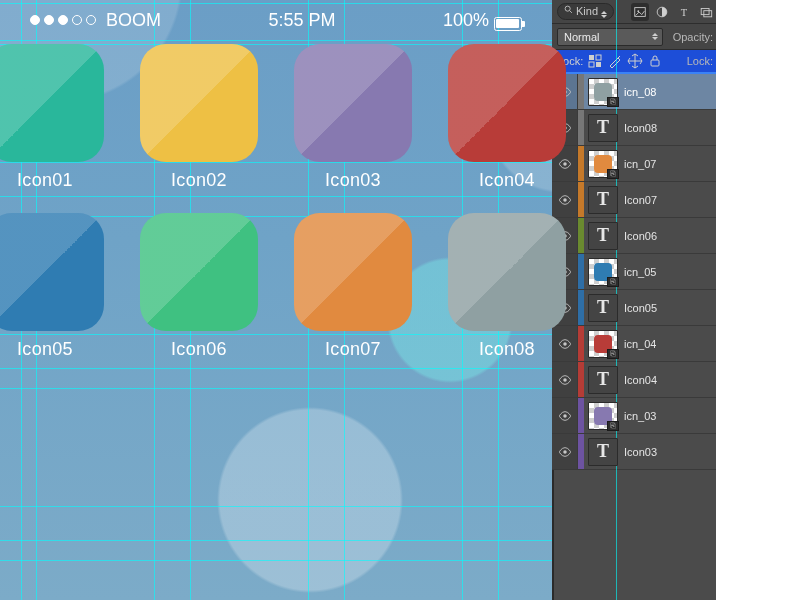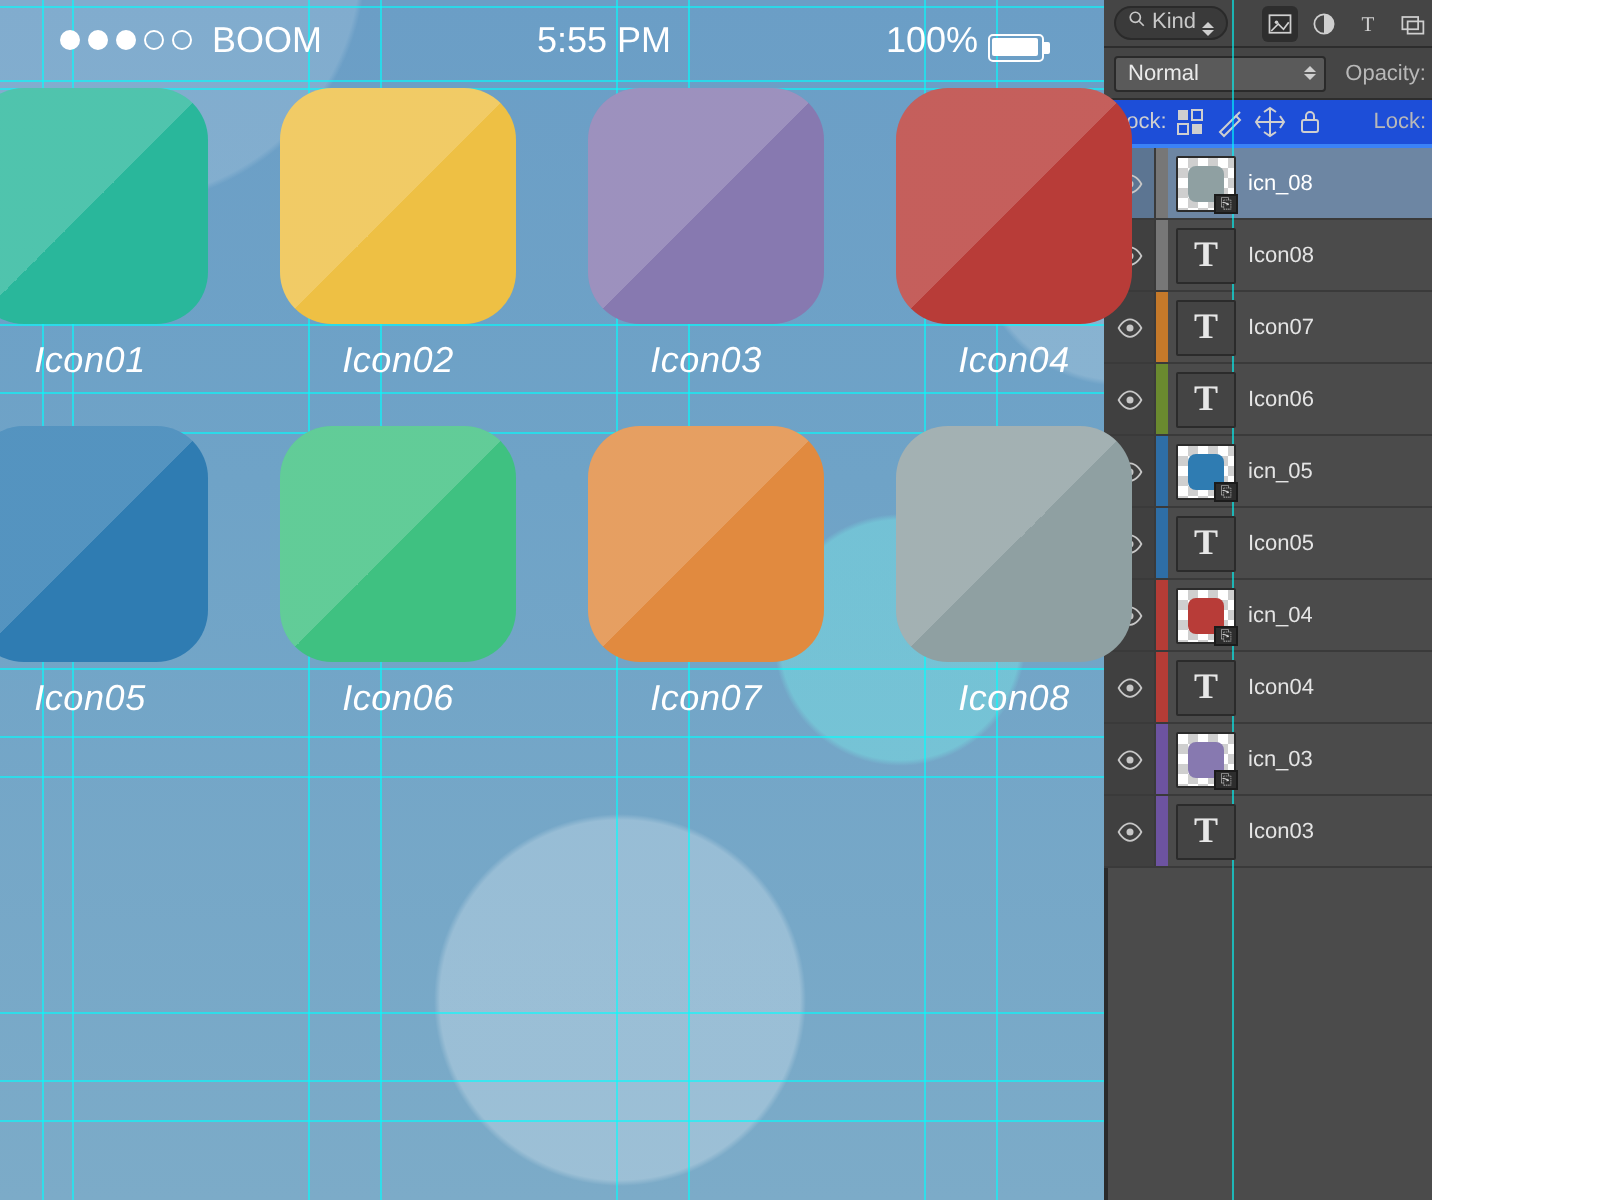--- a/index.html
+++ b/index.html
@@ -53,21 +53,20 @@
 
   
   #icons{
     position:absolute; left:0; top:44px; right:0;
     display:grid;
     grid-template-columns: repeat(4, 120px);
     column-gap: 34px;
     row-gap: 22px;
     justify-content:center;
     padding-top:0;
-    font-style:italic;
   }
   .app{width:120px;display:flex;flex-direction:column;align-items:center}
   .tile{
     width:118px;height:118px;border-radius:26px;
     position:relative; overflow:hidden;
   }
   .tile::after{
     content:""; position:absolute; inset:0;
     background:linear-gradient(135deg, rgba(255,255,255,0.18) 0 50%, rgba(0,0,0,0.00) 50% 100%);
   }
@@ -336,20 +335,34 @@
           <div class="lname">Icon08</div>
         </div>
         <div class="layer">
           <div class="eye">
             <svg viewBox="0 0 16 16" width="14" height="14">
               <path d="M8 3C4 3 1.5 8 1.5 8S4 13 8 13s6.5-5 6.5-5S12 3 8 3z" fill="none" stroke="currentColor"></path>
               <circle cx="8" cy="8" r="2" fill="currentColor"></circle>
             </svg>
           </div>
           <div class="swatch" style="background: rgb(197, 121, 42);"></div>
+          <div class="thumb checker">
+            <div class="mini" style="background: rgb(225, 138, 63);"></div>
+            <div class="tiny-fx">⎘</div>
+          </div>
+          <div class="lname">icn_07</div>
+        </div>
+        <div class="layer">
+          <div class="eye">
+            <svg viewBox="0 0 16 16" width="14" height="14">
+              <path d="M8 3C4 3 1.5 8 1.5 8S4 13 8 13s6.5-5 6.5-5S12 3 8 3z" fill="none" stroke="currentColor"></path>
+              <circle cx="8" cy="8" r="2" fill="currentColor"></circle>
+            </svg>
+          </div>
+          <div class="swatch" style="background: rgb(197, 121, 42);"></div>
           <div class="thumb text">T</div>
           <div class="lname">Icon07</div>
         </div>
         <div class="layer">
           <div class="eye">
             <svg viewBox="0 0 16 16" width="14" height="14">
               <path d="M8 3C4 3 1.5 8 1.5 8S4 13 8 13s6.5-5 6.5-5S12 3 8 3z" fill="none" stroke="currentColor"></path>
               <circle cx="8" cy="8" r="2" fill="currentColor"></circle>
             </svg>
           </div>

